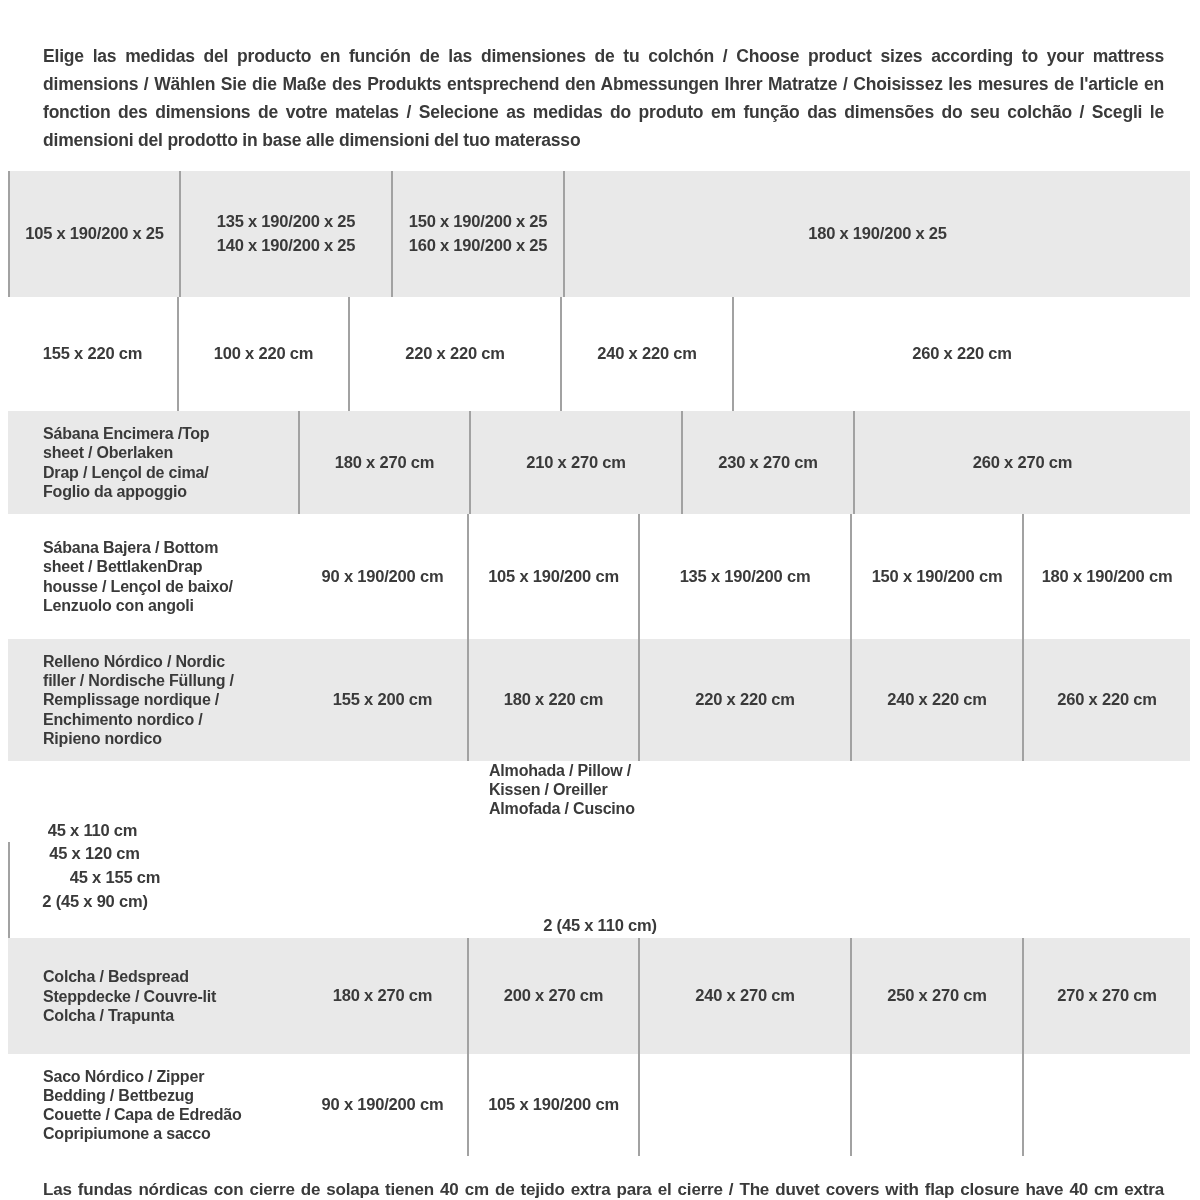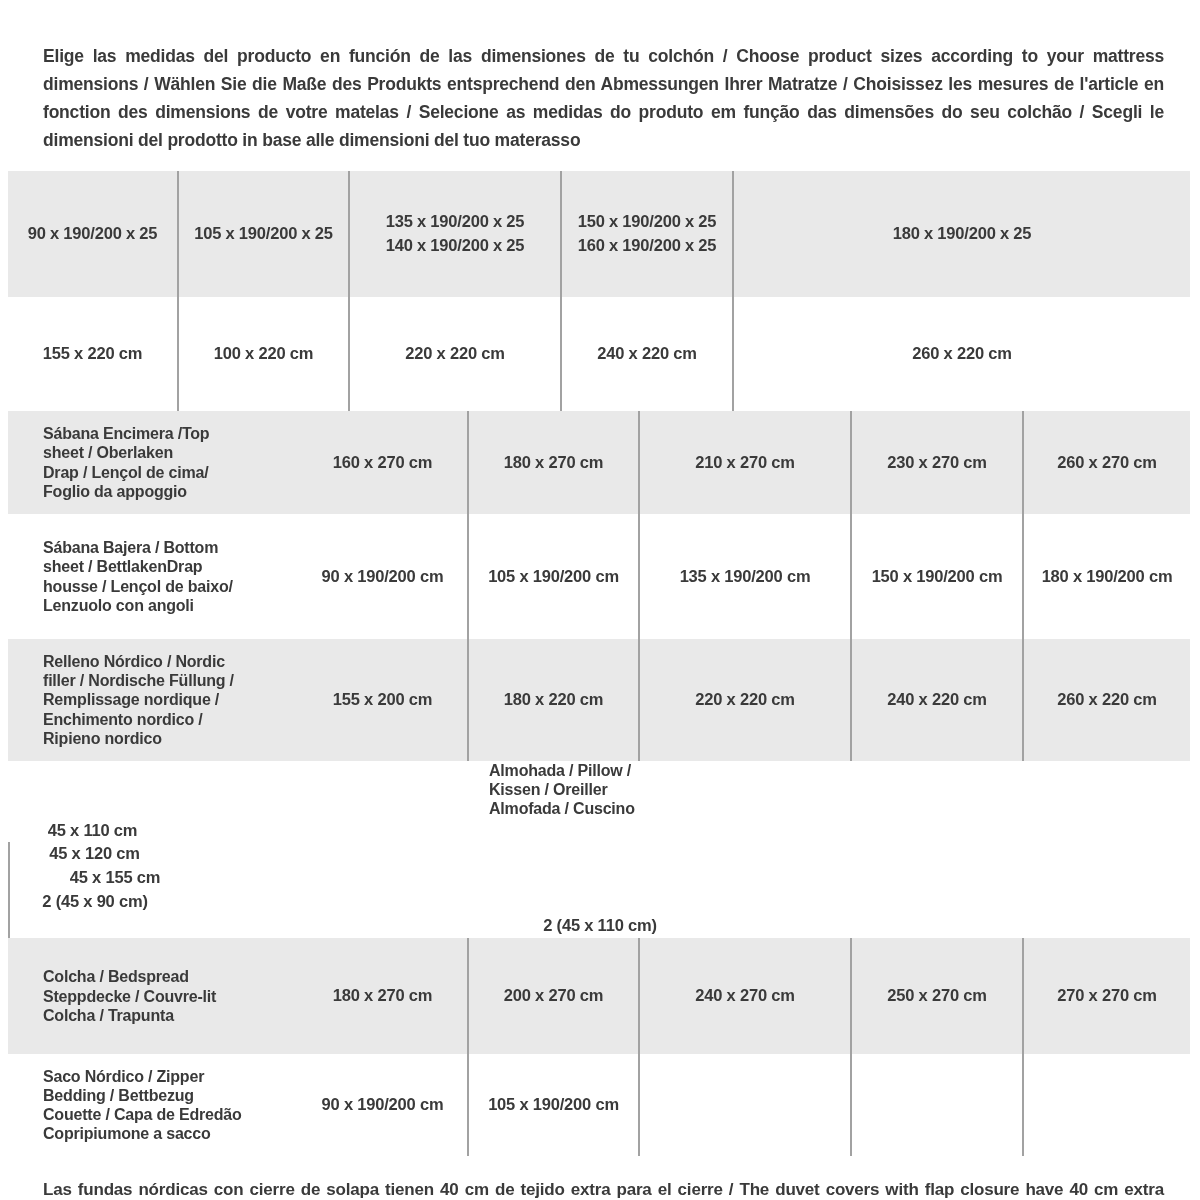--- a/index.html
+++ b/index.html
@@ -74,21 +74,20 @@
   }
 </style>
 </head>
 <body>
 
 <p class="intro">Elige las medidas del producto en función de las dimensiones de tu colchón / Choose product sizes according to your mattress dimensions / Wählen Sie die Maße des Produkts entsprechend den Abmessungen Ihrer Matratze / Choisissez les mesures de l'article en fonction des dimensions de votre matelas / Selecione as medidas do produto em função das dimensões do seu colchão / Scegli le dimensioni del prodotto in base alle dimensioni del tuo materasso</p>
 
 <div class="size-table">
 
   <div class="trow gray r1">
-    <div class="cell-value c1">90 x 190/200 x 25</div>
     <div class="cell-value c2 sep">105 x 190/200 x 25</div>
     <div class="cell-value c3 sep">135 x 190/200 x 25
 140 x 190/200 x 25</div>
     <div class="cell-value c4 sep">150 x 190/200 x 25
 160 x 190/200 x 25</div>
     <div class="cell-value c5 sep">180 x 190/200 x 25</div>
   </div>
 
   <div class="trow r2">
     <div class="cell-value c1">155 x 220 cm</div>
@@ -96,21 +95,20 @@
     <div class="cell-value c3 sep">220 x 220 cm</div>
     <div class="cell-value c4 sep">240 x 220 cm</div>
     <div class="cell-value c5 sep">260 x 220 cm</div>
   </div>
 
   <div class="trow gray r3">
     <div class="cell-label">Sábana Encimera /Top
 sheet / Oberlaken
 Drap / Lençol de cima/
 Foglio da appoggio</div>
-    <div class="cell-value c1">160 x 270 cm</div>
     <div class="cell-value c2 sep">180 x 270 cm</div>
     <div class="cell-value c3 sep">210 x 270 cm</div>
     <div class="cell-value c4 sep">230 x 270 cm</div>
     <div class="cell-value c5 sep">260 x 270 cm</div>
   </div>
 
   <div class="trow r4">
     <div class="cell-label">Sábana Bajera / Bottom
 sheet / BettlakenDrap
 housse / Lençol de baixo/

